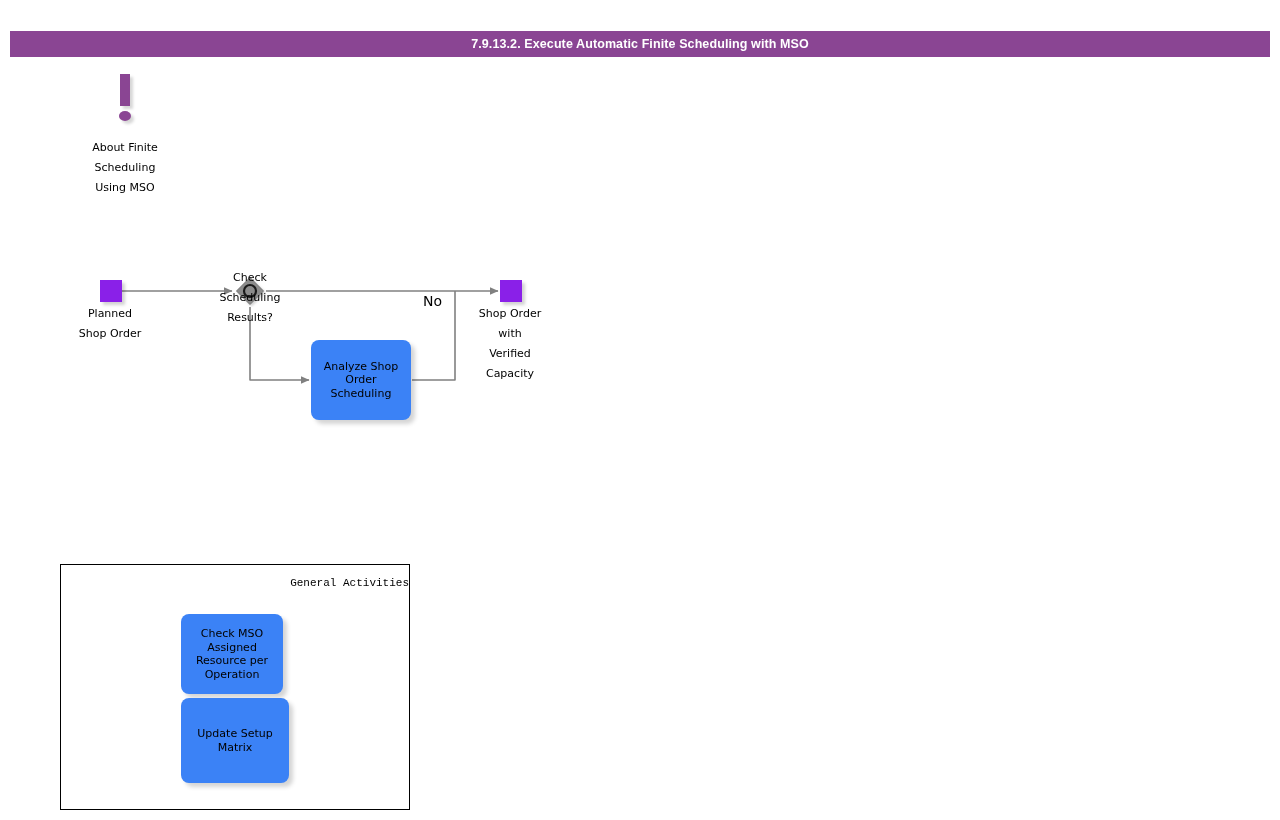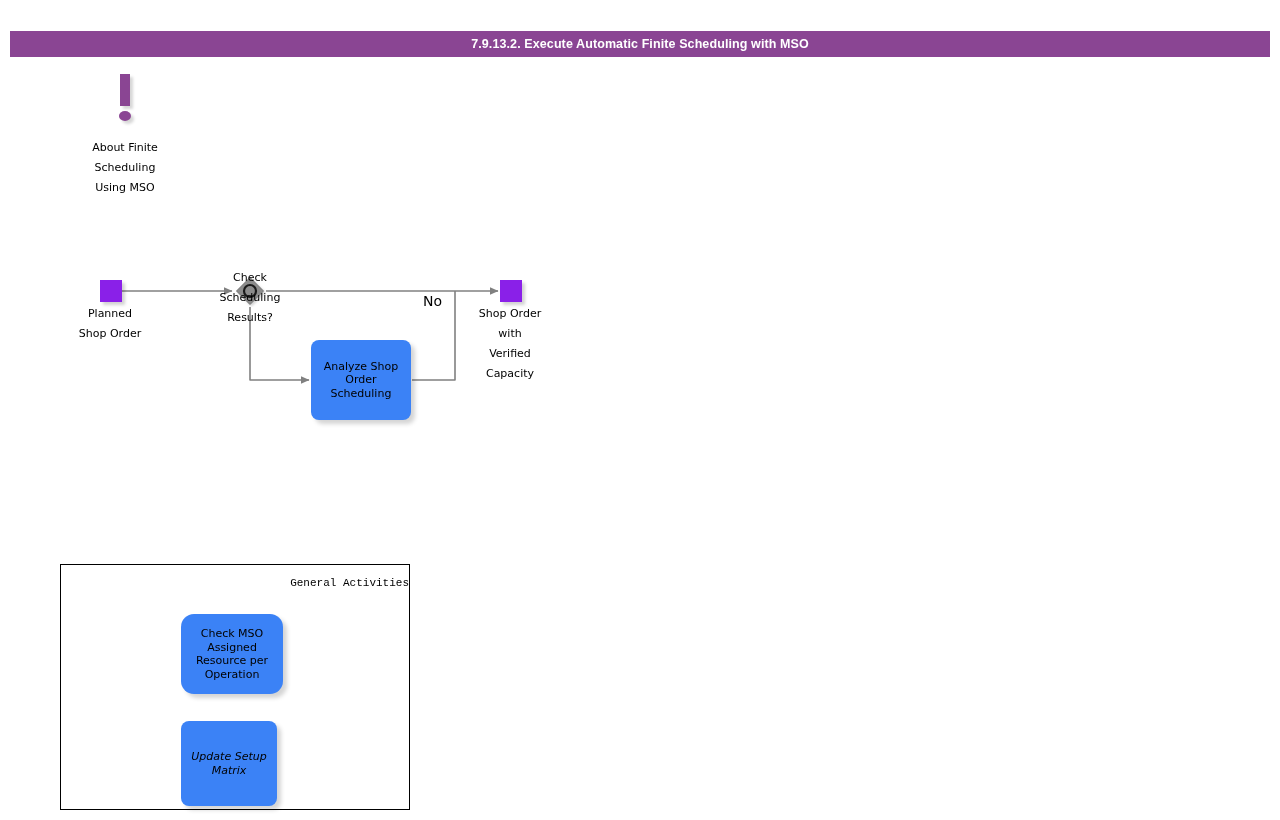--- a/index.html
+++ b/index.html
@@ -229,22 +229,22 @@
 
   <div class="event-square" style="left:500px; top:280px;"></div>
   <div class="node-label" style="left:450px; top:304px; width:120px;">Shop Order
 with
 Verified
 Capacity</div>
 
   <div id="group-general-activities">
     <div class="group-title">General Activities</div>
 
-    <div class="task-box" style="left:120px; top:49px; width:102px; height:80px;border-radius:13px;">Check MSO
+    <div class="task-box" style="left:120px; top:49px; width:102px; height:80px;">Check MSO
 Assigned
 Resource per
 Operation</div>
 
-    <div class="task-box" style="left:120px; top:156px; width:96px; height:85px;font-style:italic;">Update Setup
+    <div class="task-box" style="left:120px; top:133px; width:108px; height:85px;">Update Setup
 Matrix</div>
   </div>
 
 </div>
 
 </body></html>

